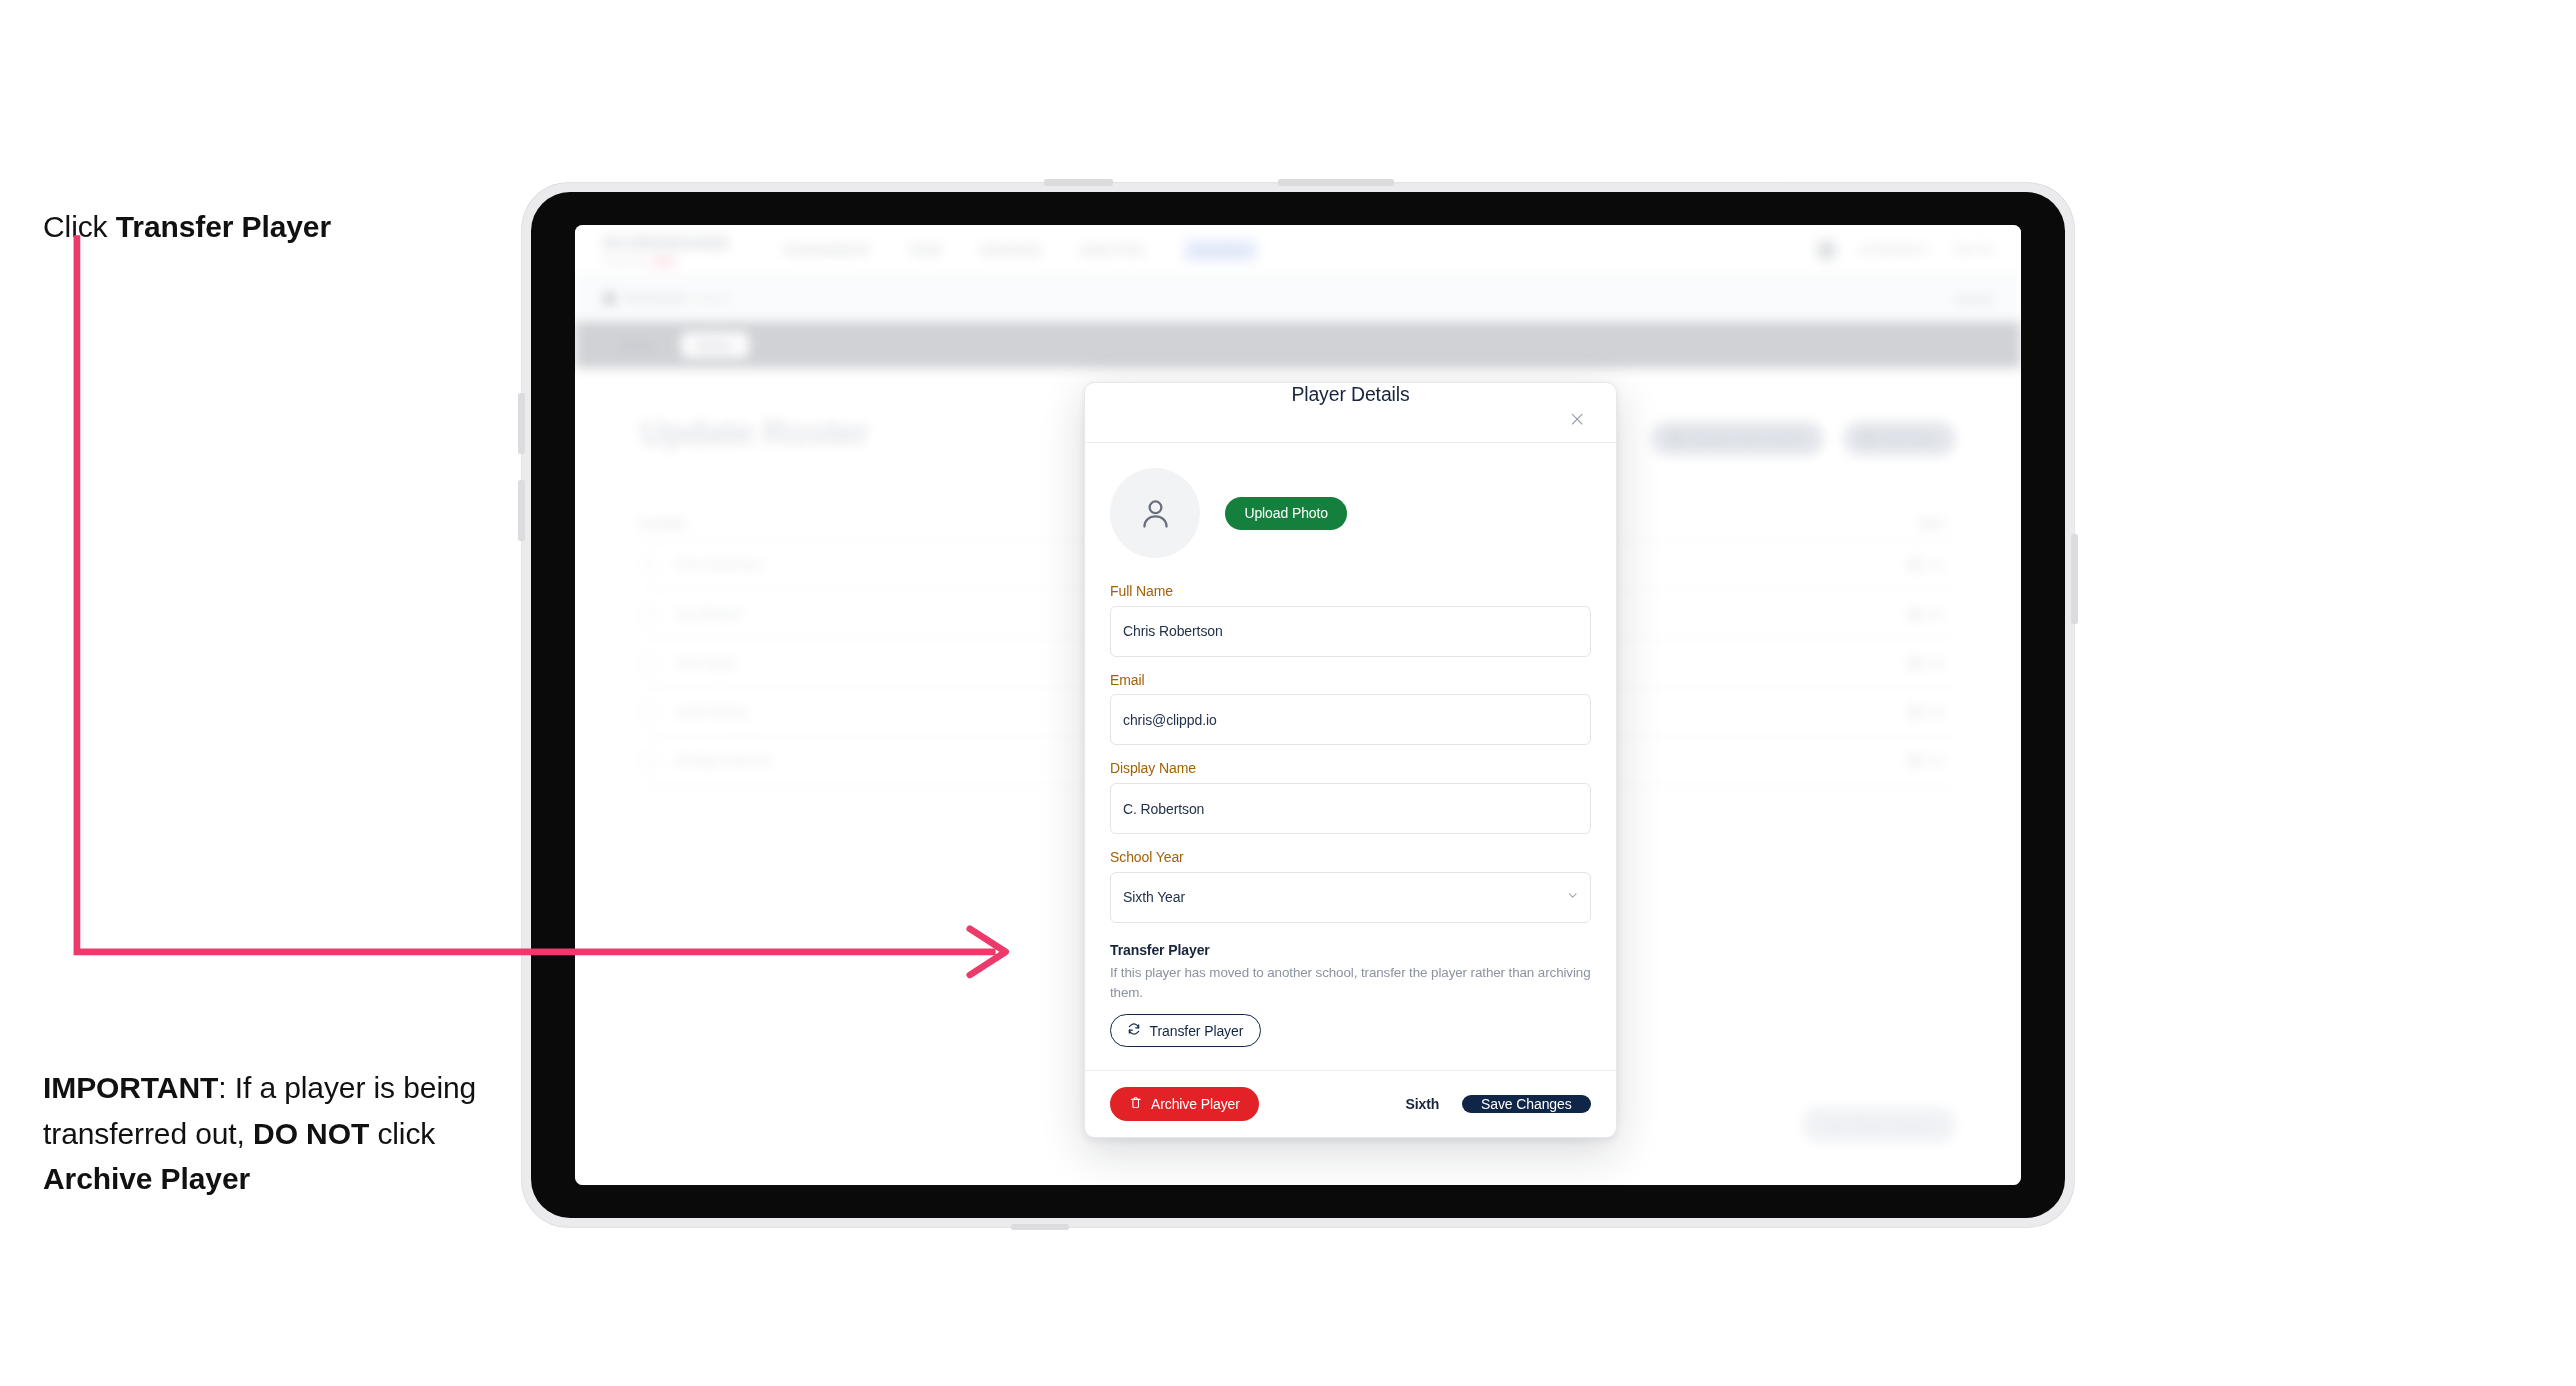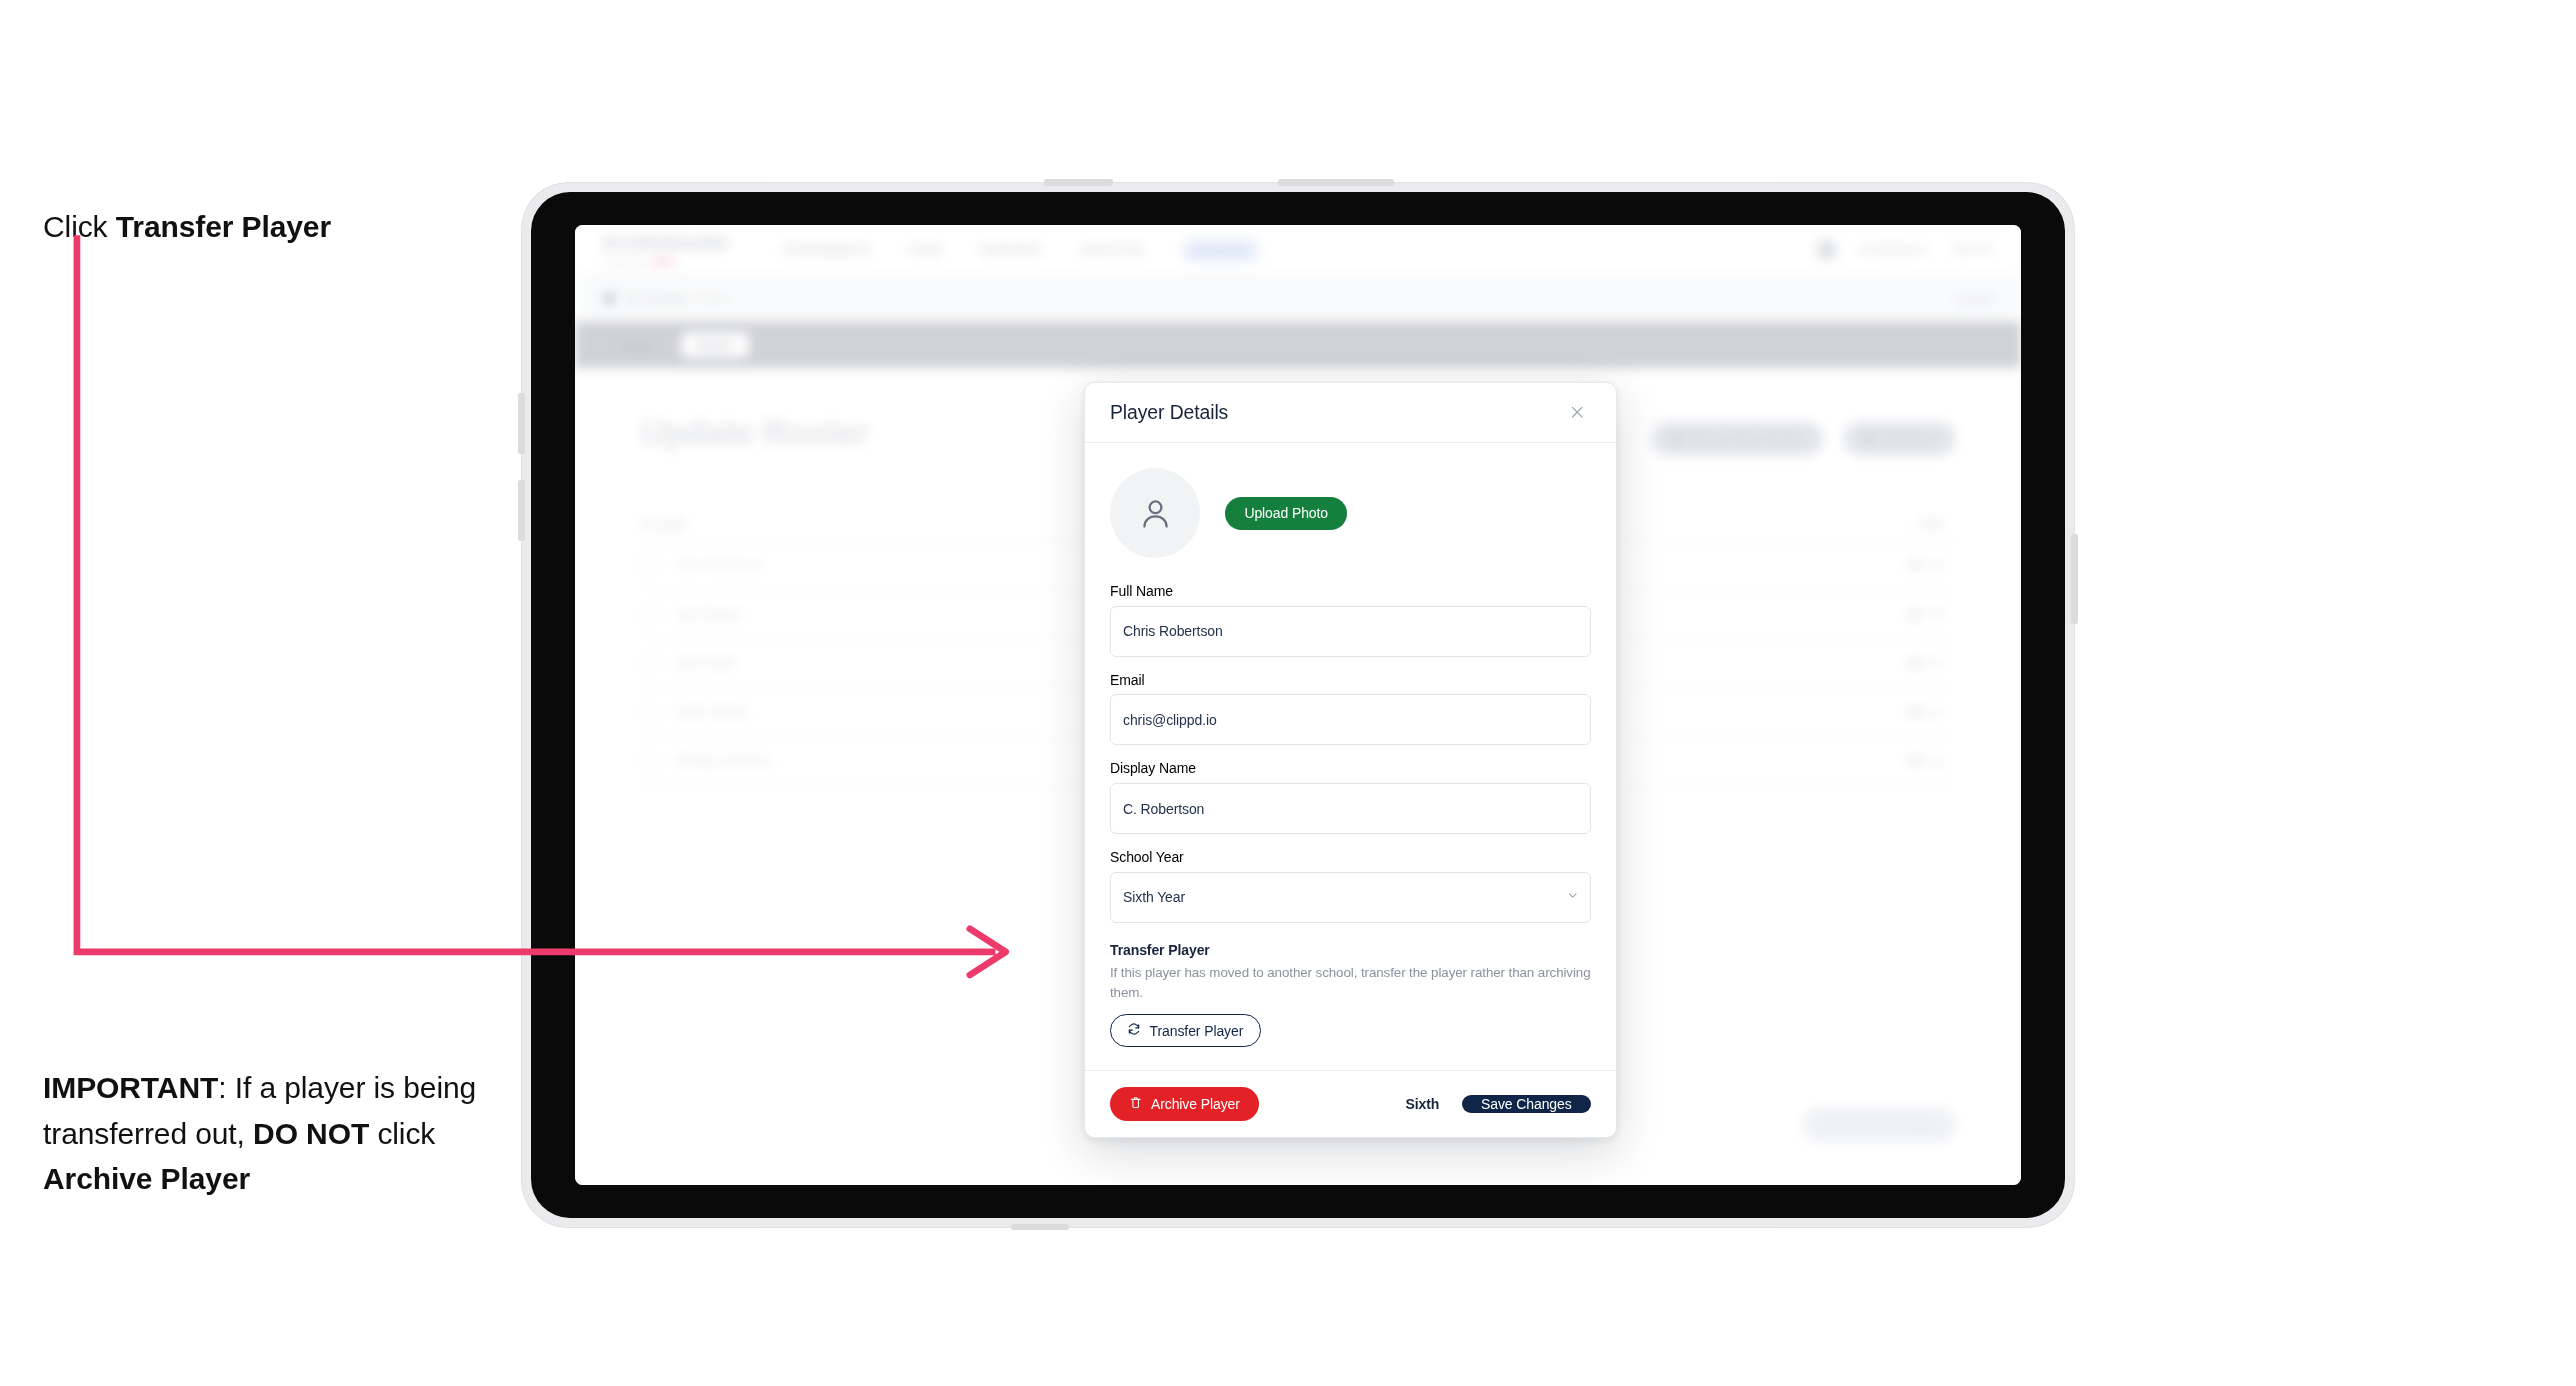--- a/index.html
+++ b/index.html
@@ -288,20 +288,21 @@
     box-shadow: 0 13.4px 45px rgba(16,24,40,0.16), 0 2.2px 7.5px rgba(16,24,40,0.07);
     overflow: hidden;
   }
   .modal-head {
     height: 60px;
     display: flex;
     align-items: center;
     padding: 0 25px;
     border-bottom: 0.7px solid #ececef;
     box-sizing: border-box;
+    flex-direction: column;
   }
   .modal-title {
     font-size: 19.4px;
     color: #16243d;
     font-weight: 500;
     letter-spacing: -0.1px;
   }
   .modal-close {
     margin-left: auto;
     width: 27px; height: 27px;
@@ -333,21 +334,21 @@
     padding: 0 19.4px;
     font-size: 14px;
     font-family: "Liberation Sans", sans-serif;
     cursor: pointer;
     letter-spacing: -0.1px;
   }
 
   .field { margin-bottom: 15px; }
   .field-label {
     font-size: 14px;
-    color: #000000;
+    color: #a16207;
     font-weight: 500;
     display: block;
     margin-bottom: 6.7px;
     letter-spacing: -0.1px;
   }
   .field-input {
     width: 100%;
     height: 51px;
     box-sizing: border-box;
     border: 0.7px solid #e1e4e8;

